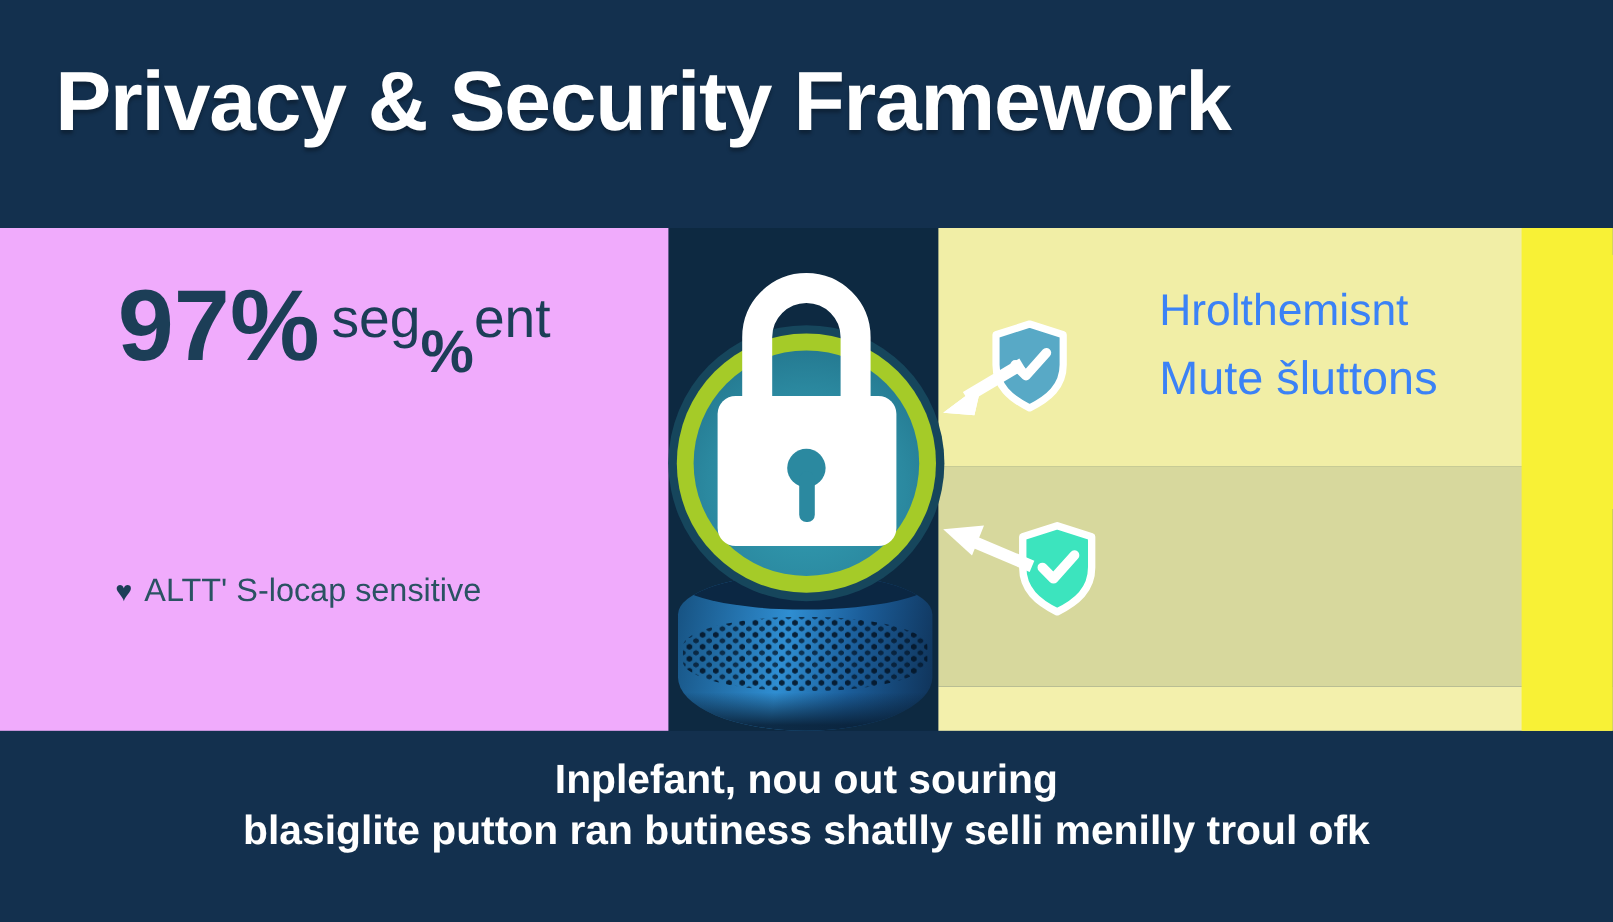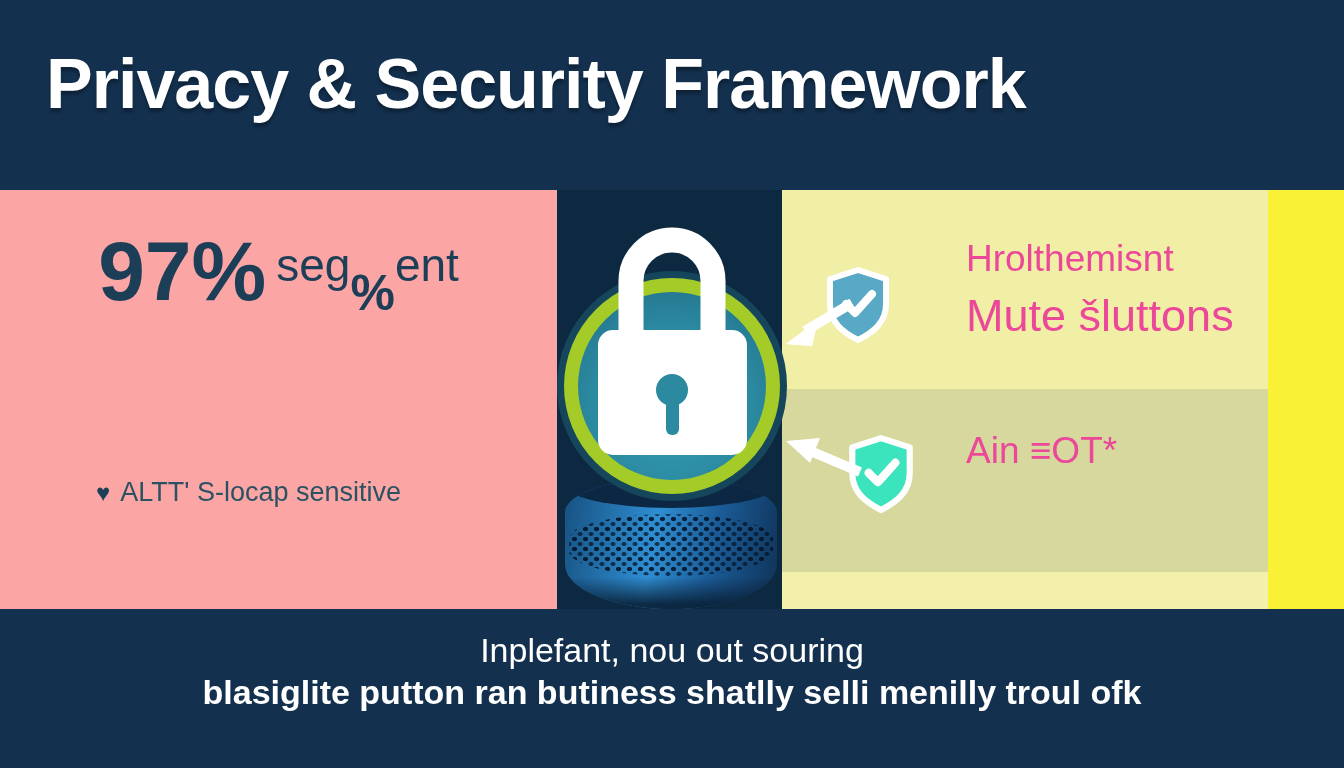--- a/index.html
+++ b/index.html
@@ -15,21 +15,21 @@
   .page-title{
     left:46px;top:44px;width:1200px;
     color:#ffffff;font-size:70px;font-weight:700;letter-spacing:-1px;
     text-shadow:0 4px 3px rgba(0,0,0,0.28);
     white-space:nowrap;
   }
 
   
   .left-panel{
     left:0;top:190px;width:557px;height:419px;
-    background:#fca5a5;
+    background:#f0abfc;
     color:#1c3e57;
   }
   .stat-row{
     position:absolute;left:0;top:42px;width:100%;
     display:flex;justify-content:center;align-items:flex-start;gap:10px;
   }
   .stat-big{font-size:84px;font-weight:700;line-height:0.95;color:#1c3e57;}
   .stat-small{display:flex;align-items:flex-start;font-size:46px;font-weight:400;margin-top:6px;color:#1c3e57;}
   .stat-pct{display:inline-block;transform:translateY(26px);font-weight:600;font-size:50px;}
   .stat-paragraph{
@@ -87,33 +87,33 @@
   .padlock-svg{left:592px;top:225px;}
 
   
   .right-panel{left:782px;top:190px;width:562px;height:419px;}
   .rp-top{position:absolute;left:0;top:0;width:562px;height:199px;background:#f1eea6;}
   .rp-mid{position:absolute;left:0;top:199px;width:562px;height:183px;background:#d7d89d;}
   .rp-bottom{position:absolute;left:0;top:382px;width:562px;height:37px;background:#f3f0ac;}
   .rp-stripe{position:absolute;left:486px;top:0;width:76px;height:419px;background:#f8f136;}
 
   .feature-item{position:absolute;}
-  .feature-text{color:#ec4899;font-size:37px;line-height:57px;white-space:nowrap;}
-  .feature-line2{font-size:45px;}
+  .feature-text{color:#3b82f6;font-size:37px;line-height:57px;white-space:nowrap;}
+  .feature-line2{font-size:39px;}
 
   .shield-svg{position:absolute;}
 
   
   .arrows-svg{left:0;top:0;pointer-events:none;}
 
   
   .footer-caption{
     left:0;top:630px;width:1344px;text-align:center;color:#ffffff;
   }
-  .footer-line1{font-size:34px;font-weight:400;line-height:40px;}
+  .footer-line1{font-size:34px;font-weight:700;line-height:40px;}
   .footer-line2{font-size:34px;font-weight:700;line-height:40px;margin-top:2px;}
 </style>
 </head>
 <body>
 
 <div class="abs page-title">Privacy &amp; Security Framework</div>
 
 <div class="abs device-column"></div>
 
 <div class="abs left-panel">
@@ -144,21 +144,20 @@
   <div class="feature-item" style="left:184px;top:40px;">
     <div class="feature-text">Hrolthemisnt</div>
     <div class="feature-text feature-line2">Mute šluttons</div>
   </div>
 
   <svg class="shield-svg" style="left:62px;top:244px;" width="74" height="80" viewBox="0 0 72 78">
     <path d="M36 4 L64 13 V38 C64 56 52 66 36 74 C20 66 8 56 8 38 V13 Z" fill="#3ce4be" stroke="#ffffff" stroke-width="6" stroke-linejoin="round"></path>
     <path d="M24 38 L33 47 L50 28" fill="none" stroke="#ffffff" stroke-width="8" stroke-linecap="round" stroke-linejoin="round"></path>
   </svg>
   <div class="feature-item" style="left:184px;top:232px;">
-    <div class="feature-text">Ain ≡OT*</div>
   </div>
 </div>
 
 <div class="abs smart-speaker">
   <div class="speaker-top-rim"></div>
   <div class="speaker-grille"></div>
   <div class="speaker-shadow"></div>
 </div>
 
 <div class="abs lock-outer-ring"></div>

